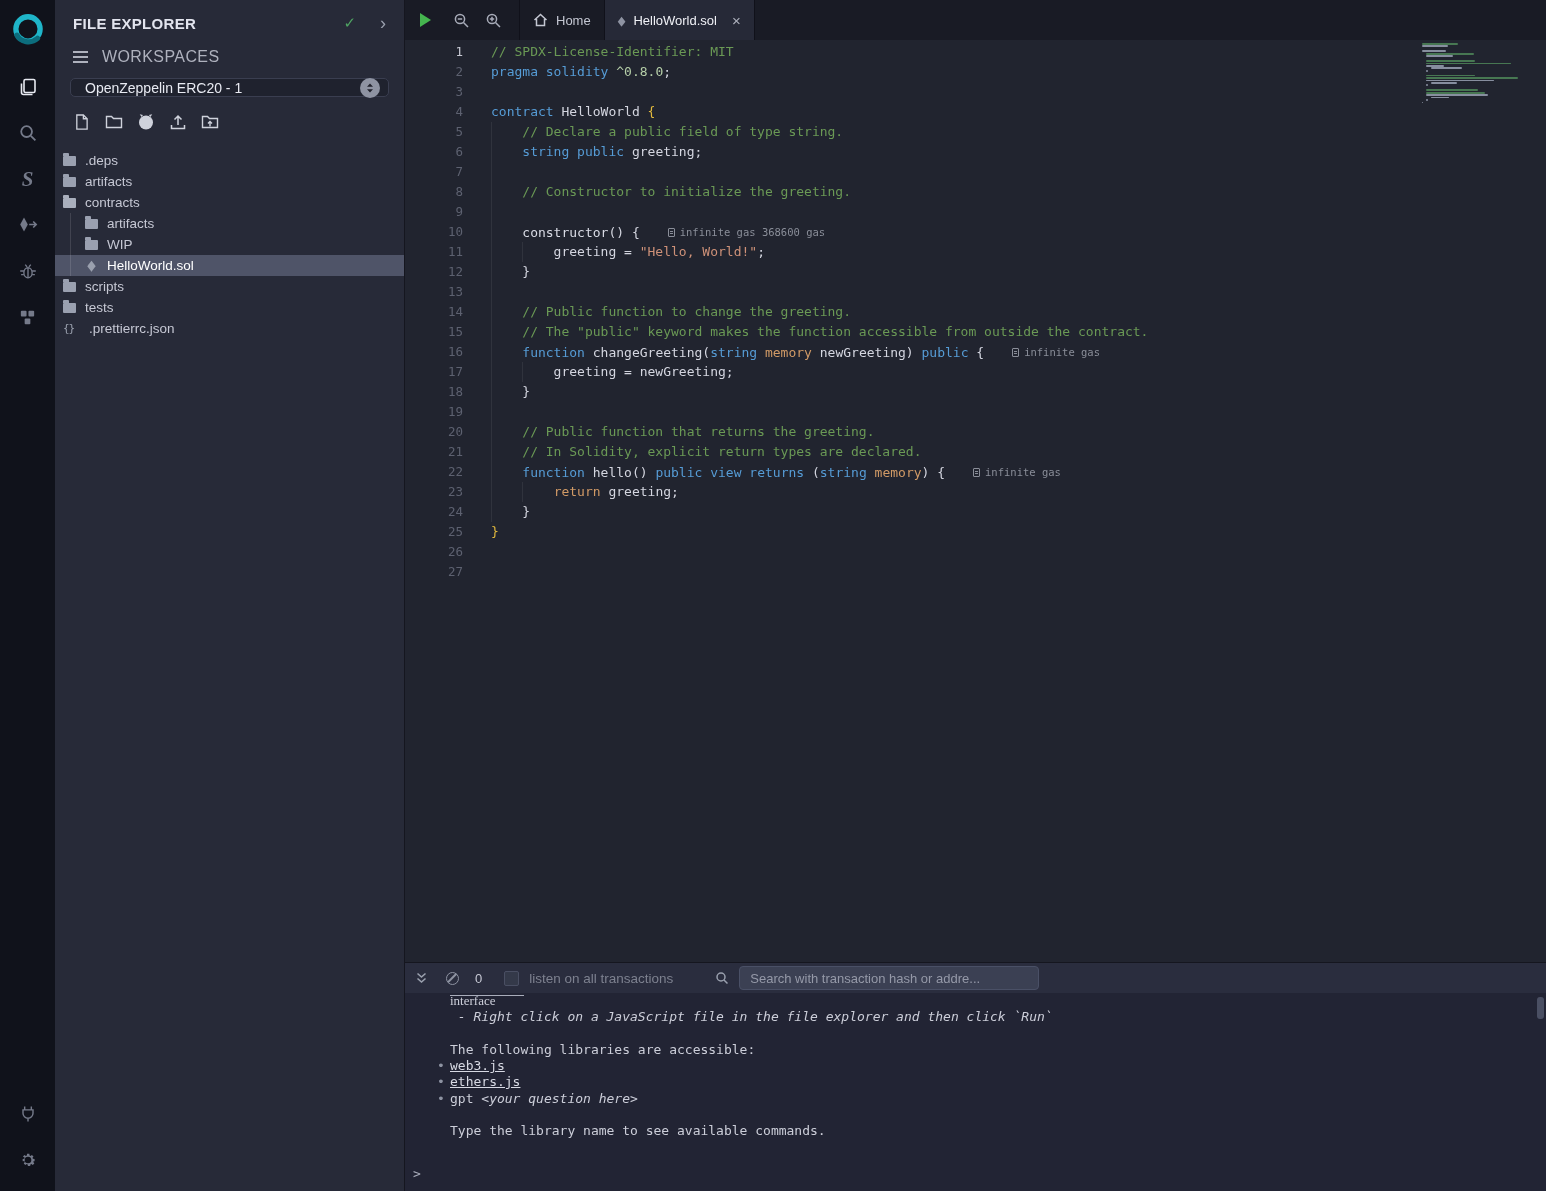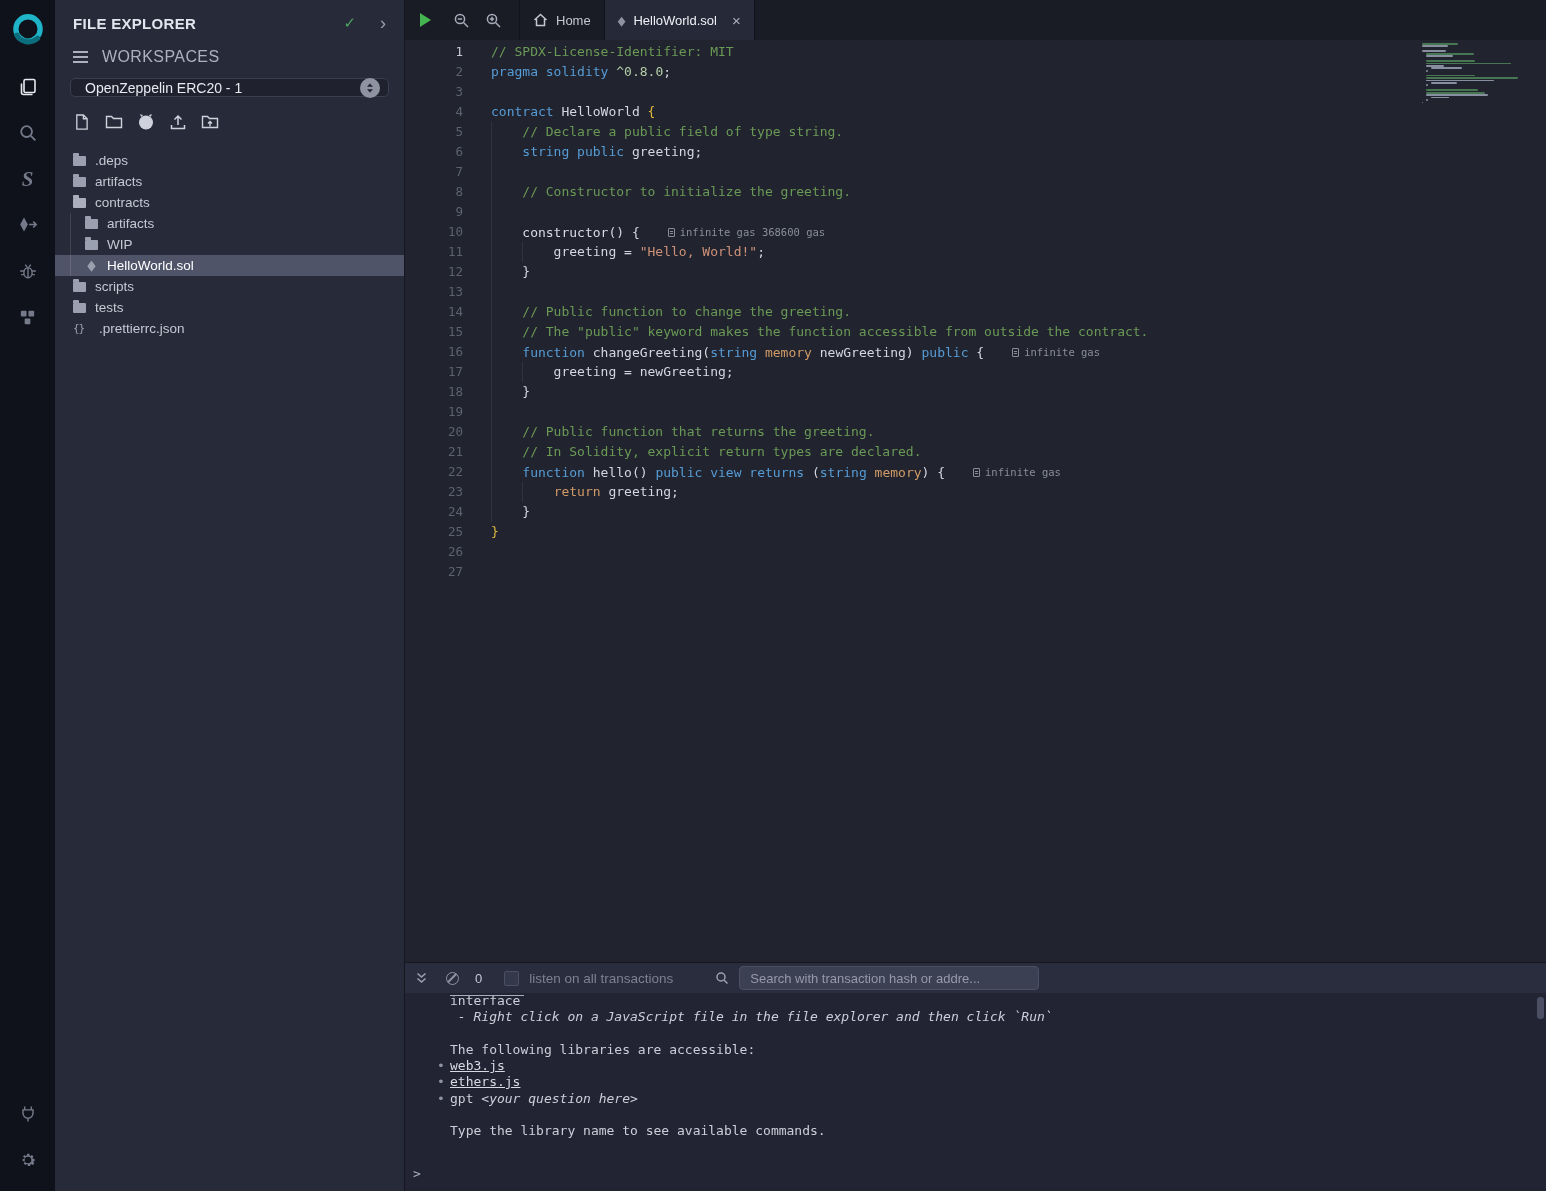--- a/index.html
+++ b/index.html
@@ -45,21 +45,21 @@
   }
   .wsname { flex:1; font-size:14px; color:#e8eaf2; }
   .wsbadge { width:20px; height:20px; border-radius:50%; background:#8e93a2;
     display:flex; align-items:center; justify-content:center; }
   .pactions { display:flex; gap:11px; padding:12px 16px 8px; color:#cfd2dc; }
   .pa { width:21px; height:21px; display:flex; align-items:center; justify-content:center; cursor:pointer; }
 
   .tree { flex:1; padding-top:10px; }
   .trow { display:flex; align-items:center; height:21px; font-size:13.5px; color:#c6c8d4;
     cursor:pointer; position:relative; }
-  .trow.d0 { padding-left:18px; }
+  .trow.d0 { padding-left:8px; }
   .trow.d1 { padding-left:30px; }
   .trow.d1::before { content:""; position:absolute; left:15px; top:0; bottom:0; width:1px;
     background:rgba(255,255,255,.12); }
   .trow.sel { background:#4f5468; color:#ffffff; }
   .ticon { margin-right:9px; flex-shrink:0; display:inline-block; }
   .t-folder,.t-folder-open { width:13px; height:10px; background:#9aa0b0; border-radius:1px; position:relative; }
   .t-folder::before,.t-folder-open::before { content:""; position:absolute; top:-3px; left:0;
     width:6px; height:3px; background:inherit; border-radius:1px 1px 0 0; }
   .t-folder-open { background:#a9afbd; }
   .t-solidity { color:#9aa0ae; font-size:11px; width:13px; text-align:center; transform:scaleY(1.3); }
@@ -118,21 +118,21 @@
   .cbl { color:#7d818f; font-size:13.5px; margin-left:10px; }
   .tmag { margin-left:42px; color:#9aa0ae; display:flex; }
   .tsearch { margin-left:10px; width:300px; height:24px; background:#3b4053; border:1px solid #4a5066;
     border-radius:4px; color:#d2d5e0; font-size:13px; padding:0 10px; outline:none;
     font-family:"Liberation Sans",sans-serif; }
   .tsearch::placeholder { color:#9599a8; }
   .tbody { flex:1; overflow:hidden; padding:3px 0 0 45px; position:relative;
     font-family:"DejaVu Sans Mono",monospace; font-size:13px; color:#ccced9; }
   .tline { line-height:16.3px; white-space:pre; position:relative; }
   .tline.blank { height:16.3px; }
-  .tline.clipped { margin-top:-3px; }
+  .tline.clipped { margin-top:-3px;font-family:Liberation Serif, serif; }
   .tline.clipped::after { content:""; position:absolute; left:0; top:2px; width:74px; height:1px; background:#a9adbb; }
   .bullet { position:absolute; left:-13px; color:#8e93a2; }
   .sg-i { font-style:italic; }
   .sg-l { text-decoration:underline; cursor:pointer; color:#d7d9e3; }
   .tprompt { margin-top:26px; margin-left:-37px; color:#a9adbb; font-family:"DejaVu Sans Mono",monospace; font-size:13px; }
   .tscroll { position:absolute; right:2px; top:4px; width:7px; height:22px; background:#4a4f63; border-radius:3px; cursor:pointer; }
 </style>
 </head>
 <body>
 

